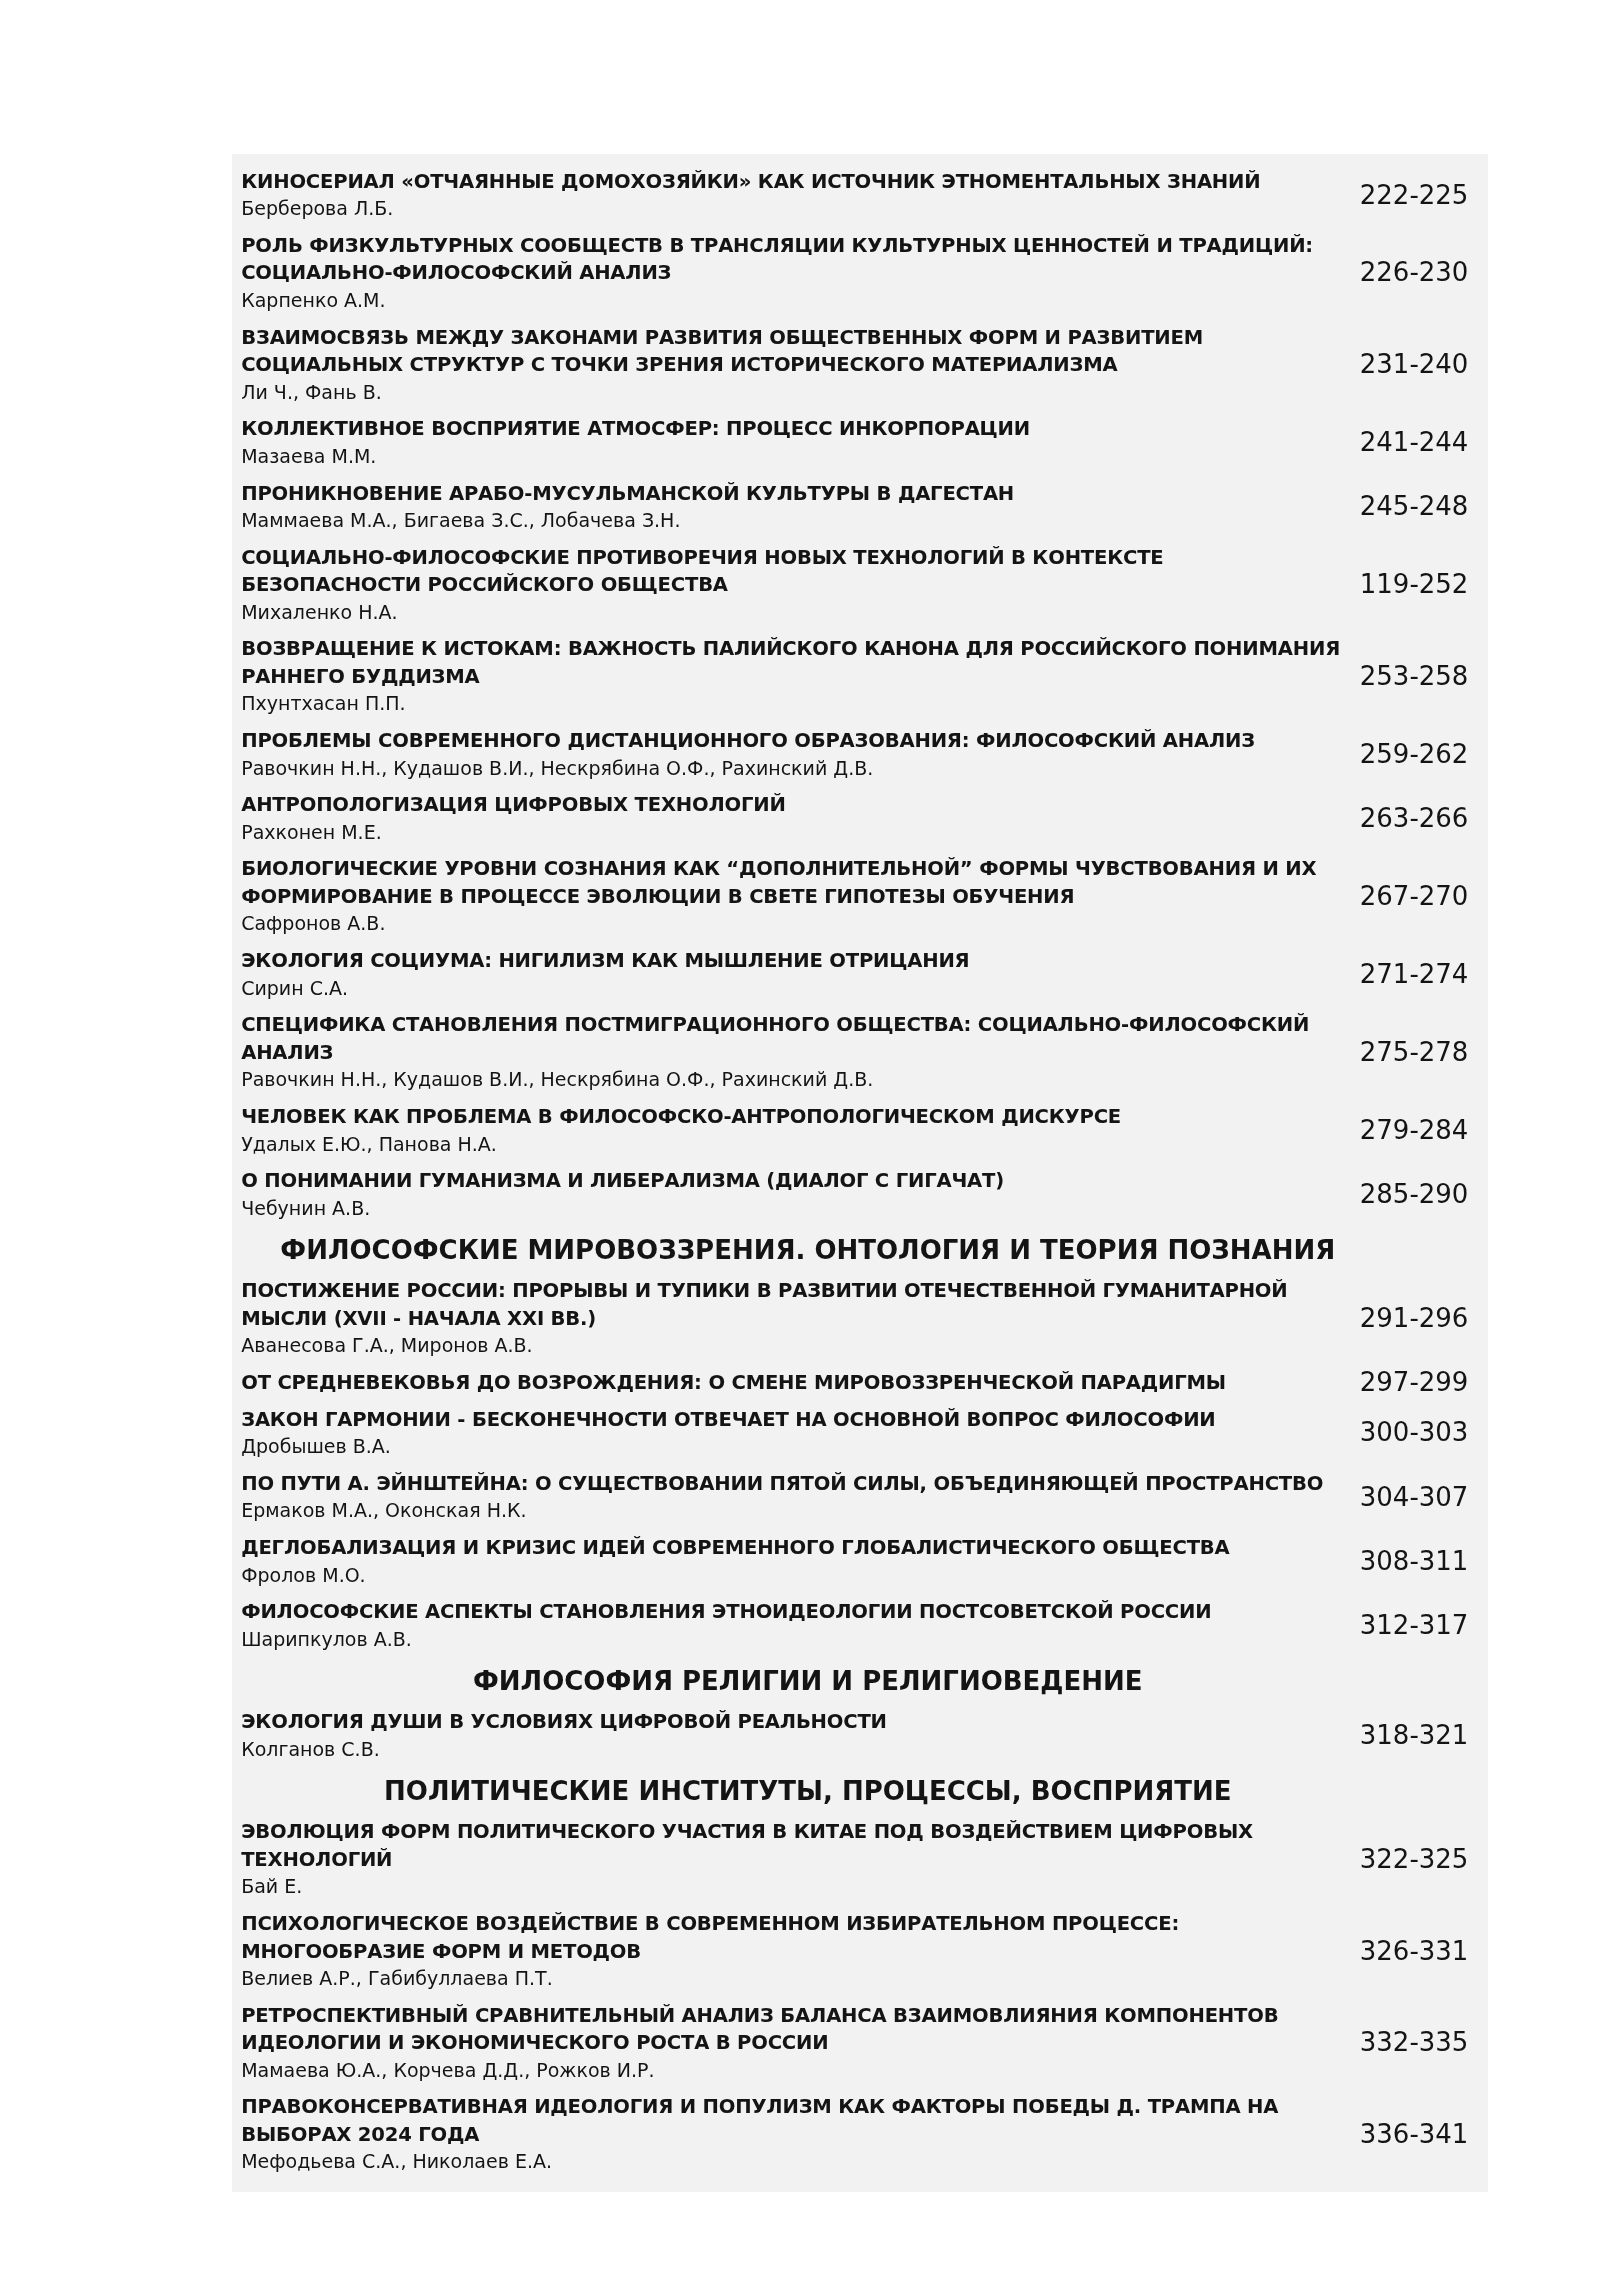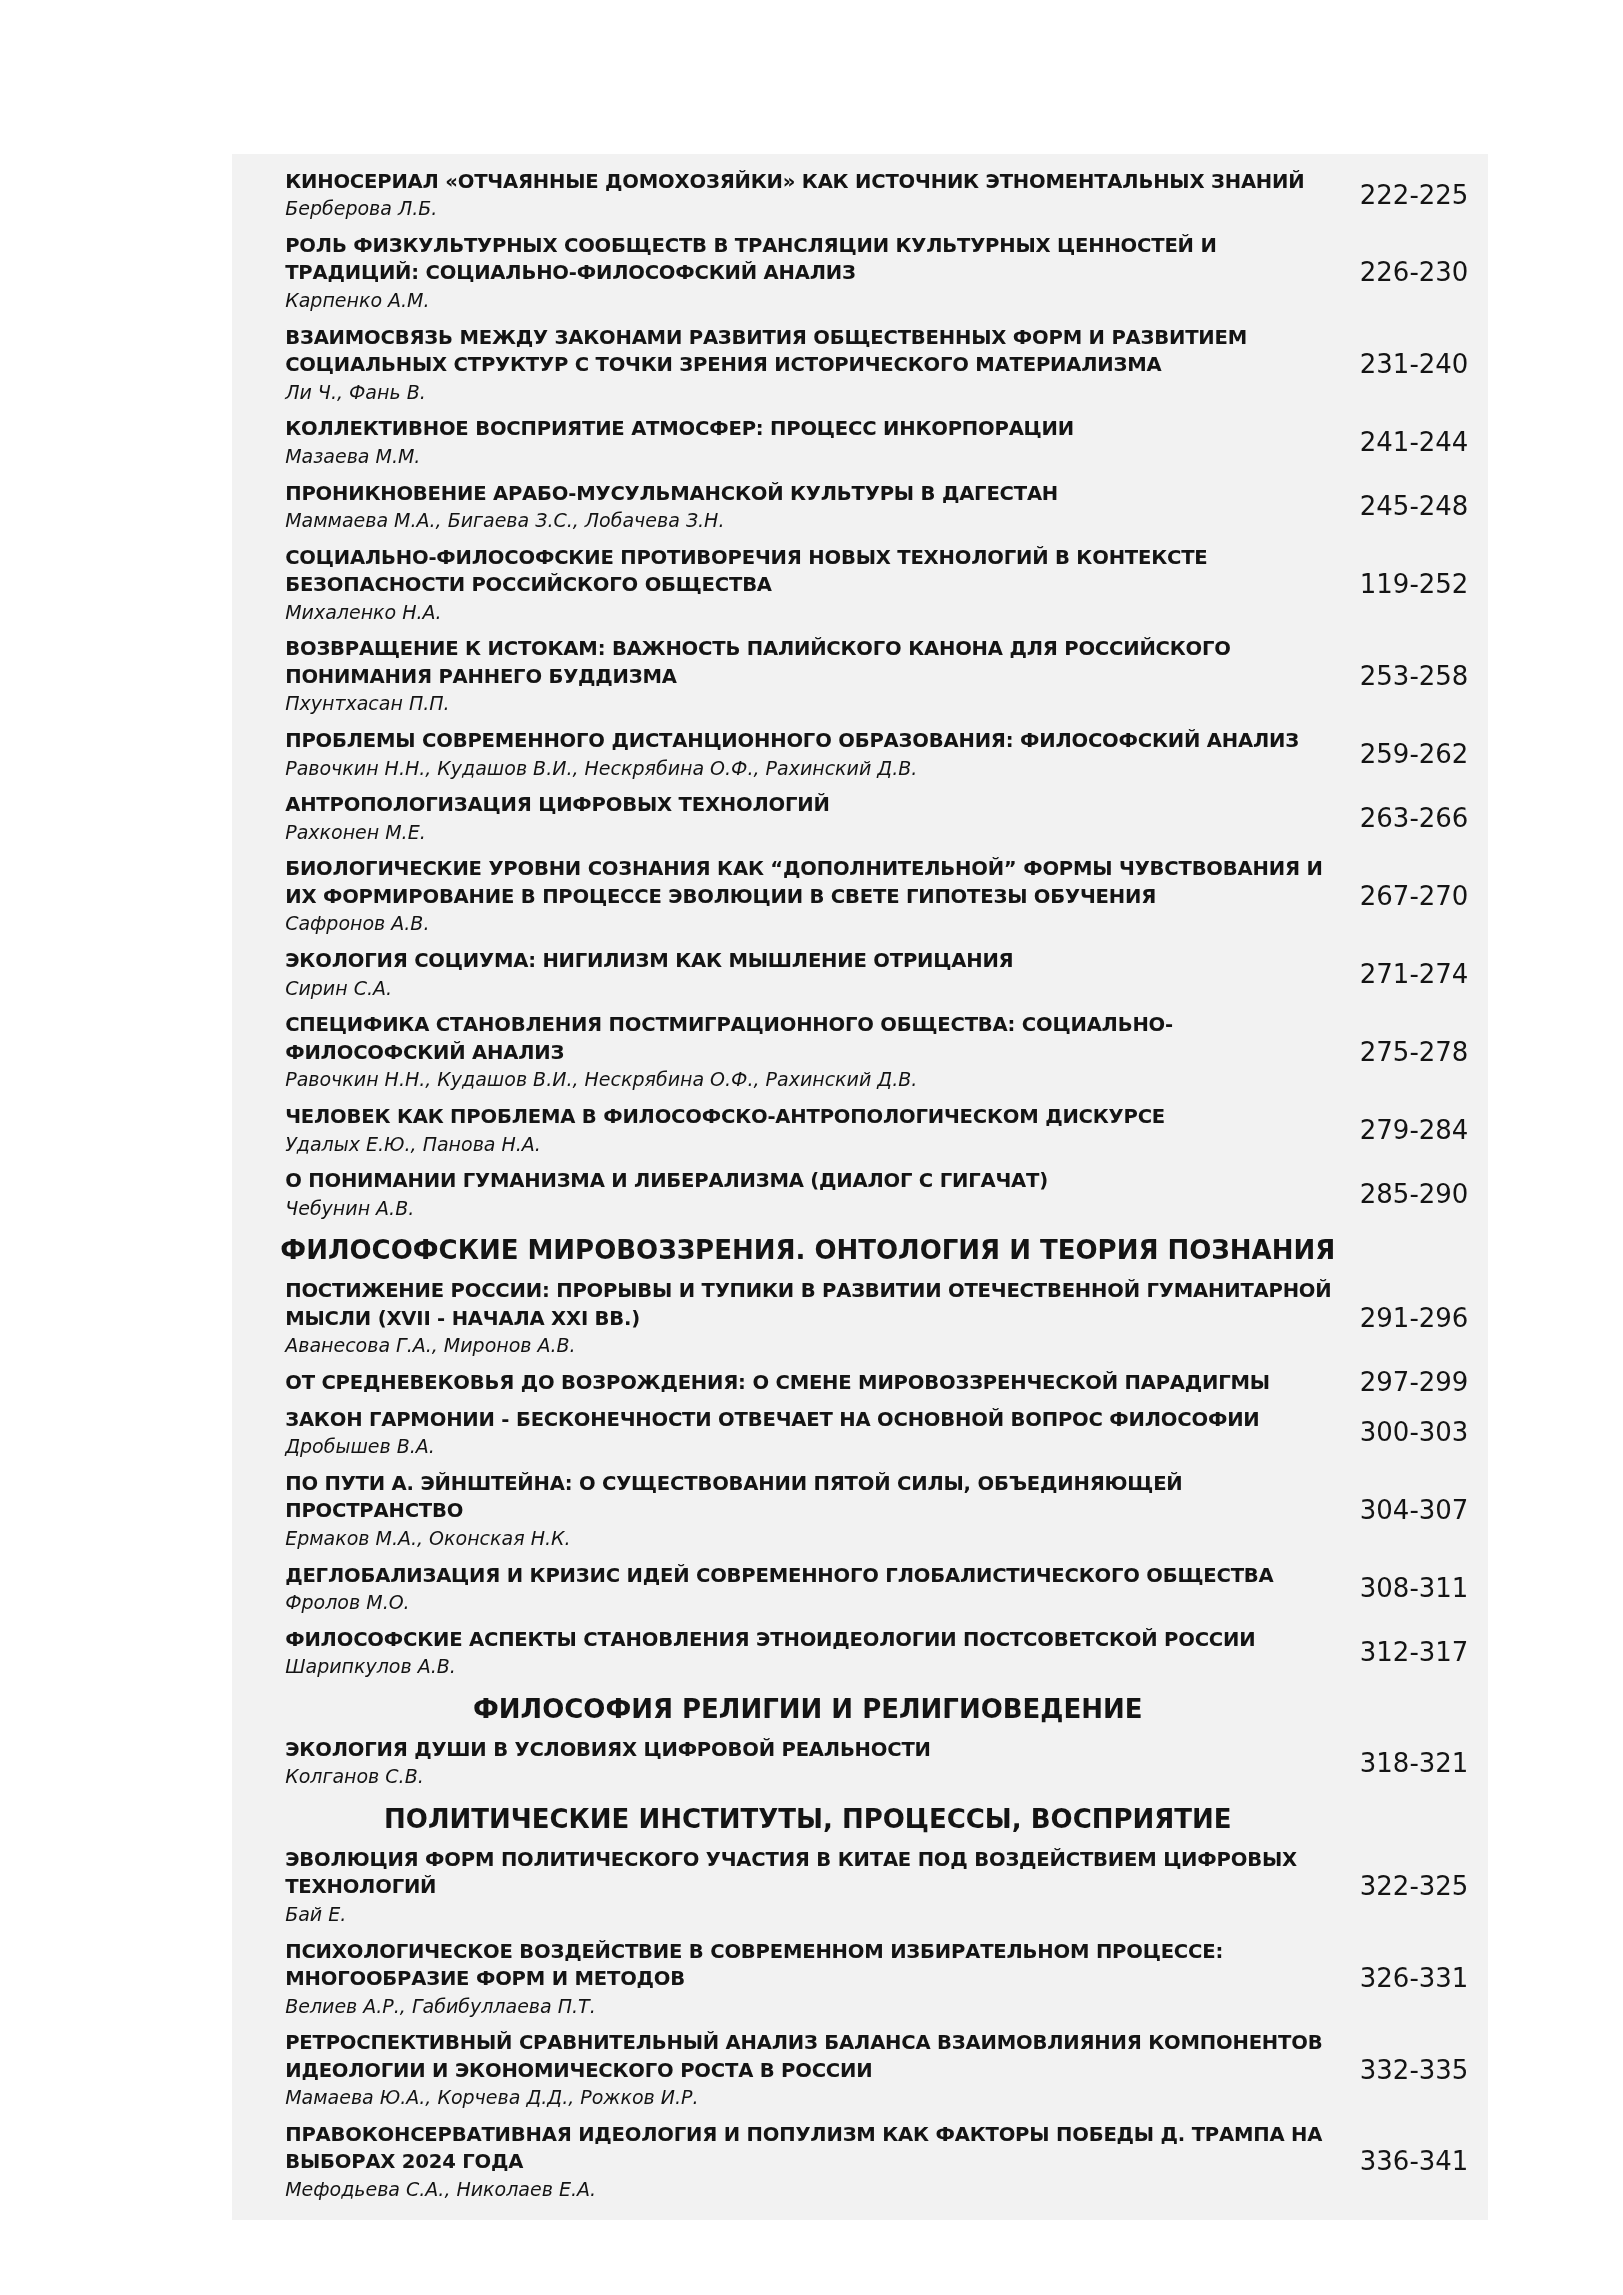--- a/index.html
+++ b/index.html
@@ -27,31 +27,29 @@
   }
   .entry{
     display:flex;
     align-items:center;
     padding:4.6px 19.6px 4.6px 9.2px;
   }
   .entry-text{
     flex:1;
     min-width:0;
     padding-right:15.7px;
-    margin-left:44px;
   }
   .title{
     font-weight:bold;
     font-size:19.6px;
     line-height:27.5px;
     letter-spacing:-0.2px;
     color:var(--text);
   }
   .authors{
-    font-style:italic;
     font-size:19px;
     line-height:27.5px;
     color:var(--text);
   }
   .pages{
     flex:0 0 105px;
     text-align:center;
     font-size:26px;
     line-height:27.5px;
     white-space:nowrap;

